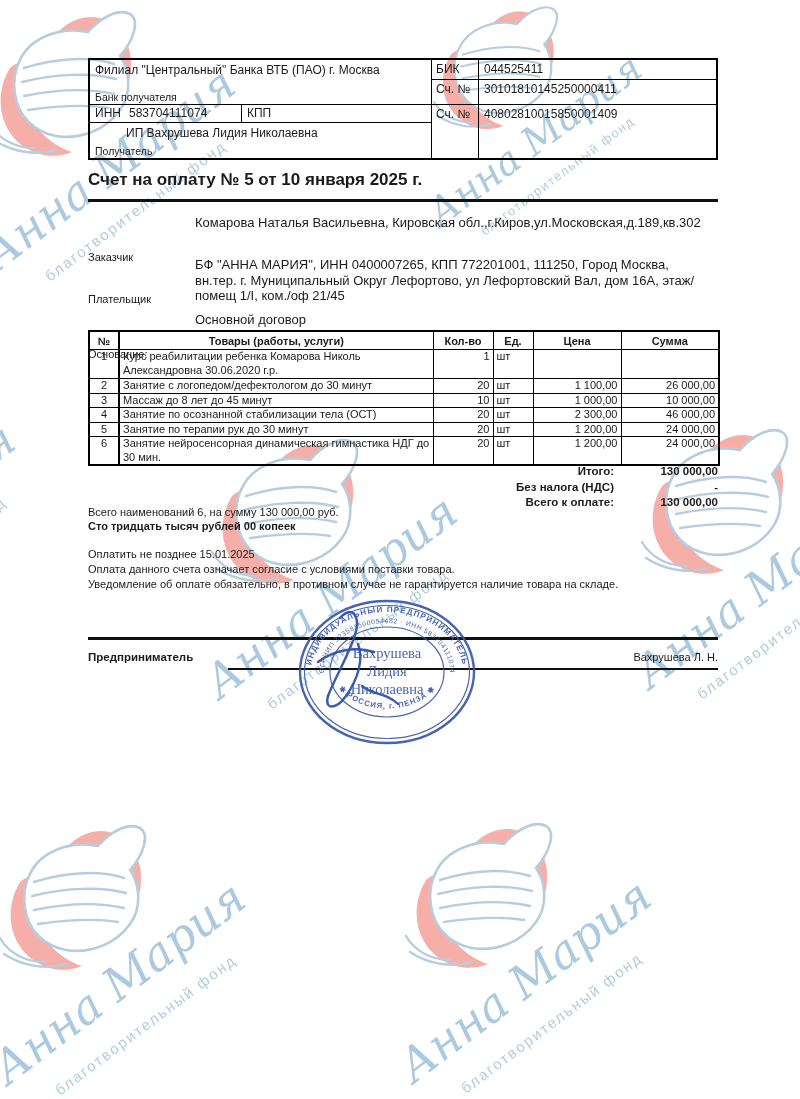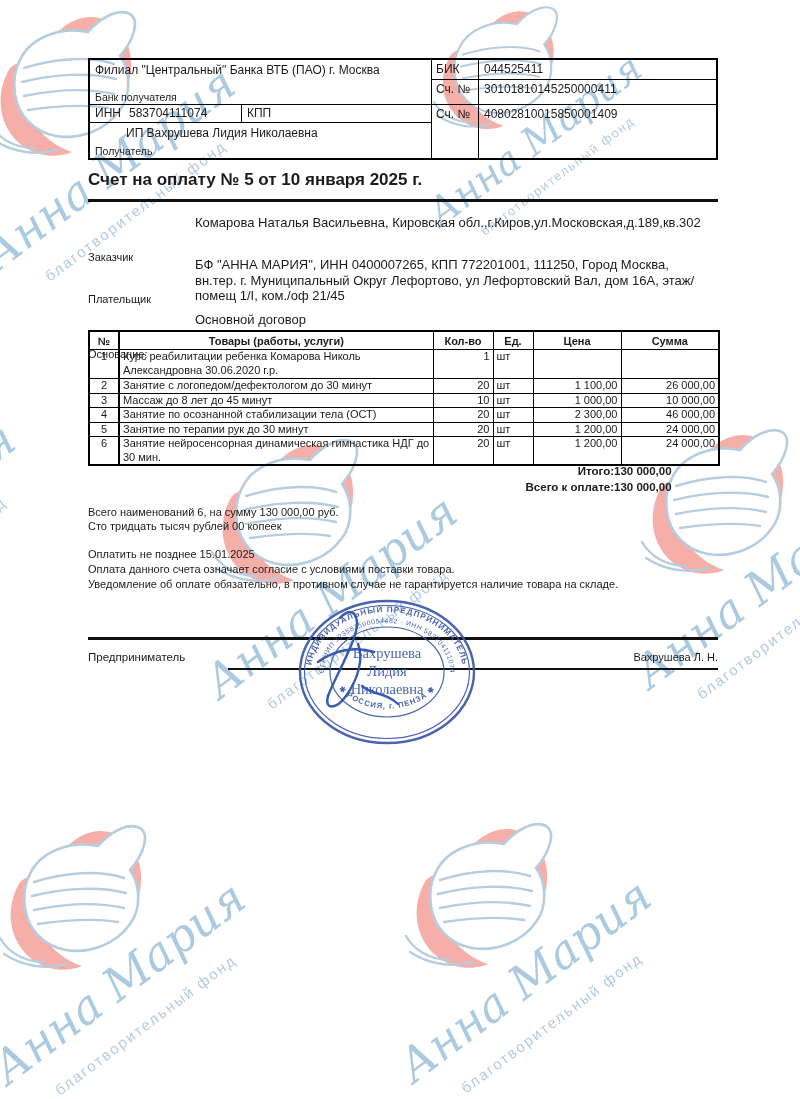--- a/index.html
+++ b/index.html
@@ -34,36 +34,36 @@
   .br-val{flex:1;padding:2px 5px;}
   .br-h1{height:20px;}
   .br-h2{height:25px;}
 
   
   .title{left:88px;top:170px;font-size:17px;font-weight:bold;}
   .rule{left:88px;width:630px;height:3px;background:#101010;}
   .lab-col{left:88px;font-size:11px;margin-top:36px;}
   .val-col{left:195px;font-size:13px;font-weight:normal;line-height:15.5px;}
   .plain{font-size:11px;line-height:15px;}
-  .bold{font-weight:normal;}
+  .bold{font-weight:bold;}
 
   
   table.items{position:absolute;left:88px;top:330px;width:630px;border-collapse:collapse;table-layout:fixed;
               border:2px solid #000;}
   table.items th{border:1px solid #000;font-size:11px;font-weight:bold;text-align:center;padding:1px 2px;height:15px;}
   table.items td{border:1px solid #000;font-size:11px;padding:0 3px;line-height:13.5px;vertical-align:top;}
   table.items td.c{text-align:center;}
   table.items td.r{text-align:right;}
   table.items th:first-child, table.items td:first-child{border-right:2px solid #000;}
 
   
   .totals{left:398px;top:464px;width:320px;font-size:11.5px;font-weight:bold;}
   .tot-row{display:flex;justify-content:flex-end;line-height:15.5px;}
   .tot-lab{text-align:right;}
-  .tot-val{width:104px;text-align:left;}
+  .tot-val{width:104px;text-align:right;}
 
   
   .stamp{left:295px;top:596px;opacity:.92;}
   .stamp .ring{fill:none;stroke:#3a57a8;}
   .stamp text{fill:#3a57a8;}
   .st-outer{font-size:8px;letter-spacing:1.1px;font-weight:bold;}
   .st-num{font-size:6.8px;letter-spacing:.6px;}
   .st-bottom{font-size:7.6px;letter-spacing:1px;font-weight:bold;}
   .st-center{font-family:"Liberation Serif", serif;font-size:14.5px;text-anchor:middle;}
   .sig{left:306px;top:602px;}
@@ -233,20 +233,24 @@
       </tr>
     </tbody>
   </table>
 
   <div class="abs totals">
     <div class="tot-row">
       <span class="tot-lab">Итого:</span>
       <span class="tot-val">130 000,00</span>
     </div>
     <div class="tot-row">
+      <span class="tot-lab">Без налога (НДС)</span>
+      <span class="tot-val">-</span>
+    </div>
+    <div class="tot-row">
       <span class="tot-lab">Всего к оплате:</span>
       <span class="tot-val">130 000,00</span>
     </div>
   </div>
 
   <div class="abs plain" style="left:88px;top:505px">Всего наименований 6, на сумму 130 000,00 руб.</div>
   <div class="abs plain bold" style="left:88px;top:519px">Сто тридцать тысяч рублей 00 копеек</div>
 
   <div class="abs plain" style="left:88px;top:547px;width:612px">
     <div>Оплатить не позднее 15.01.2025</div>

